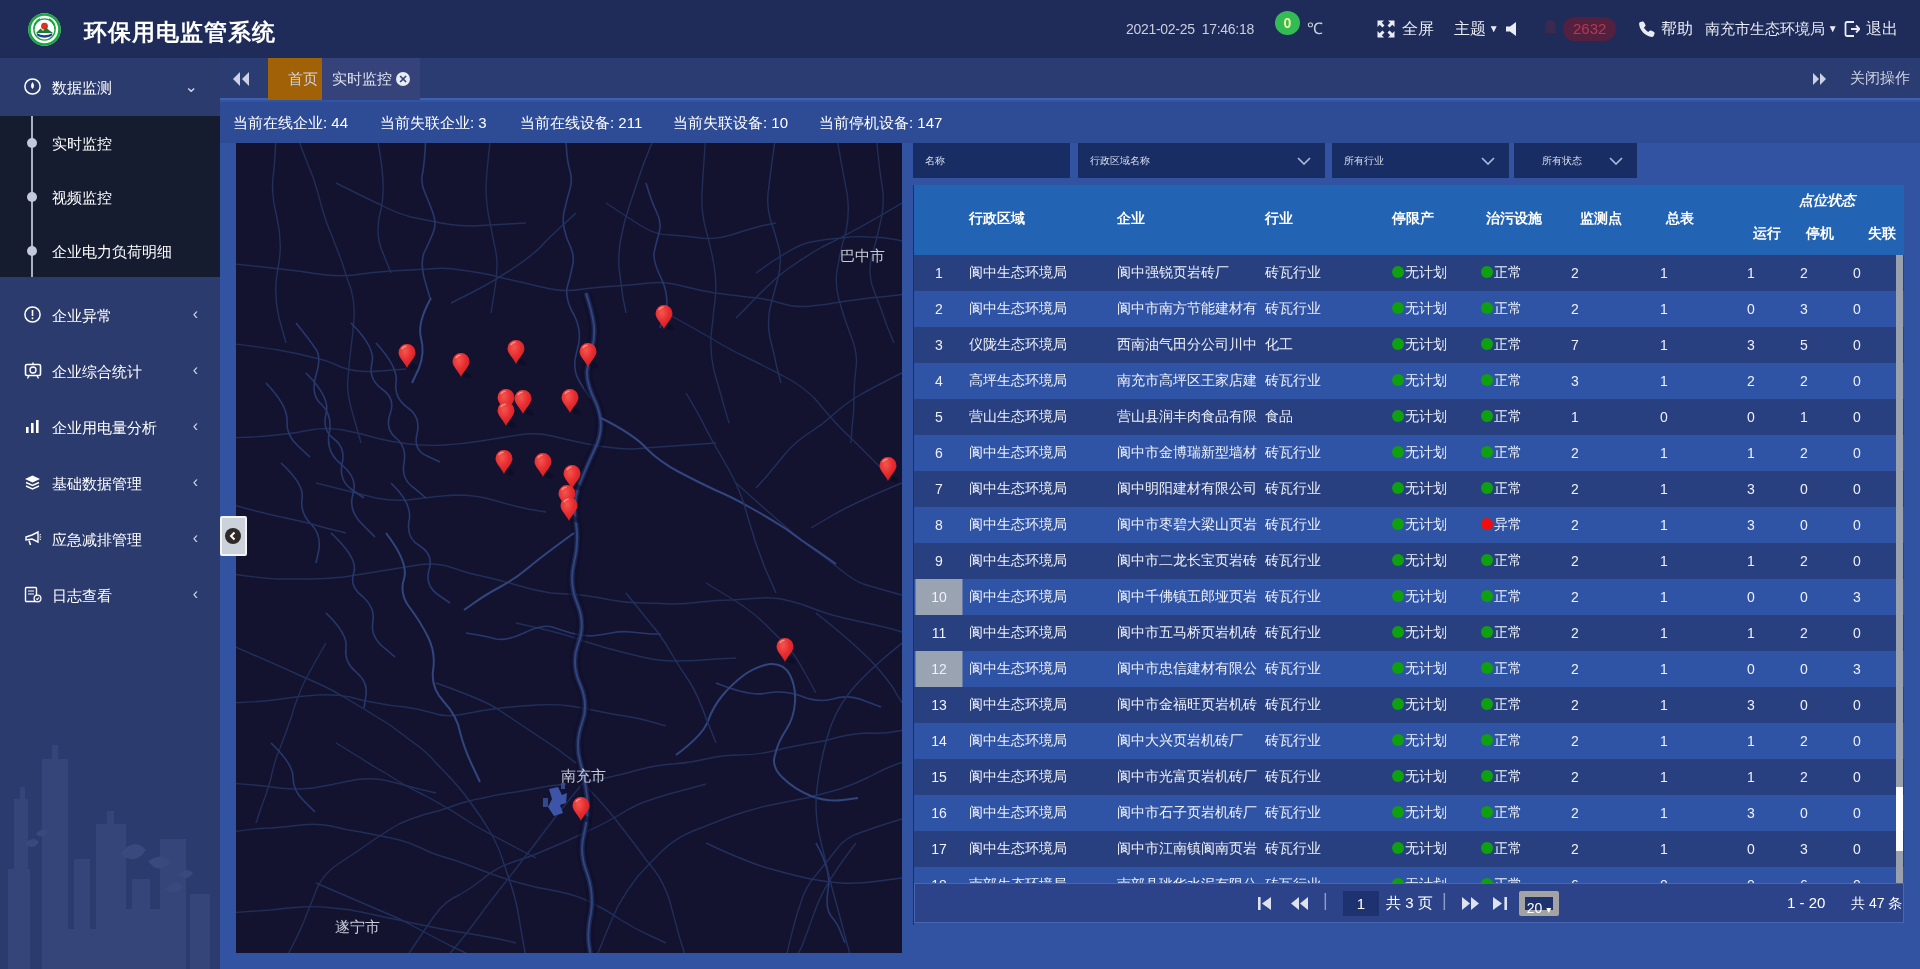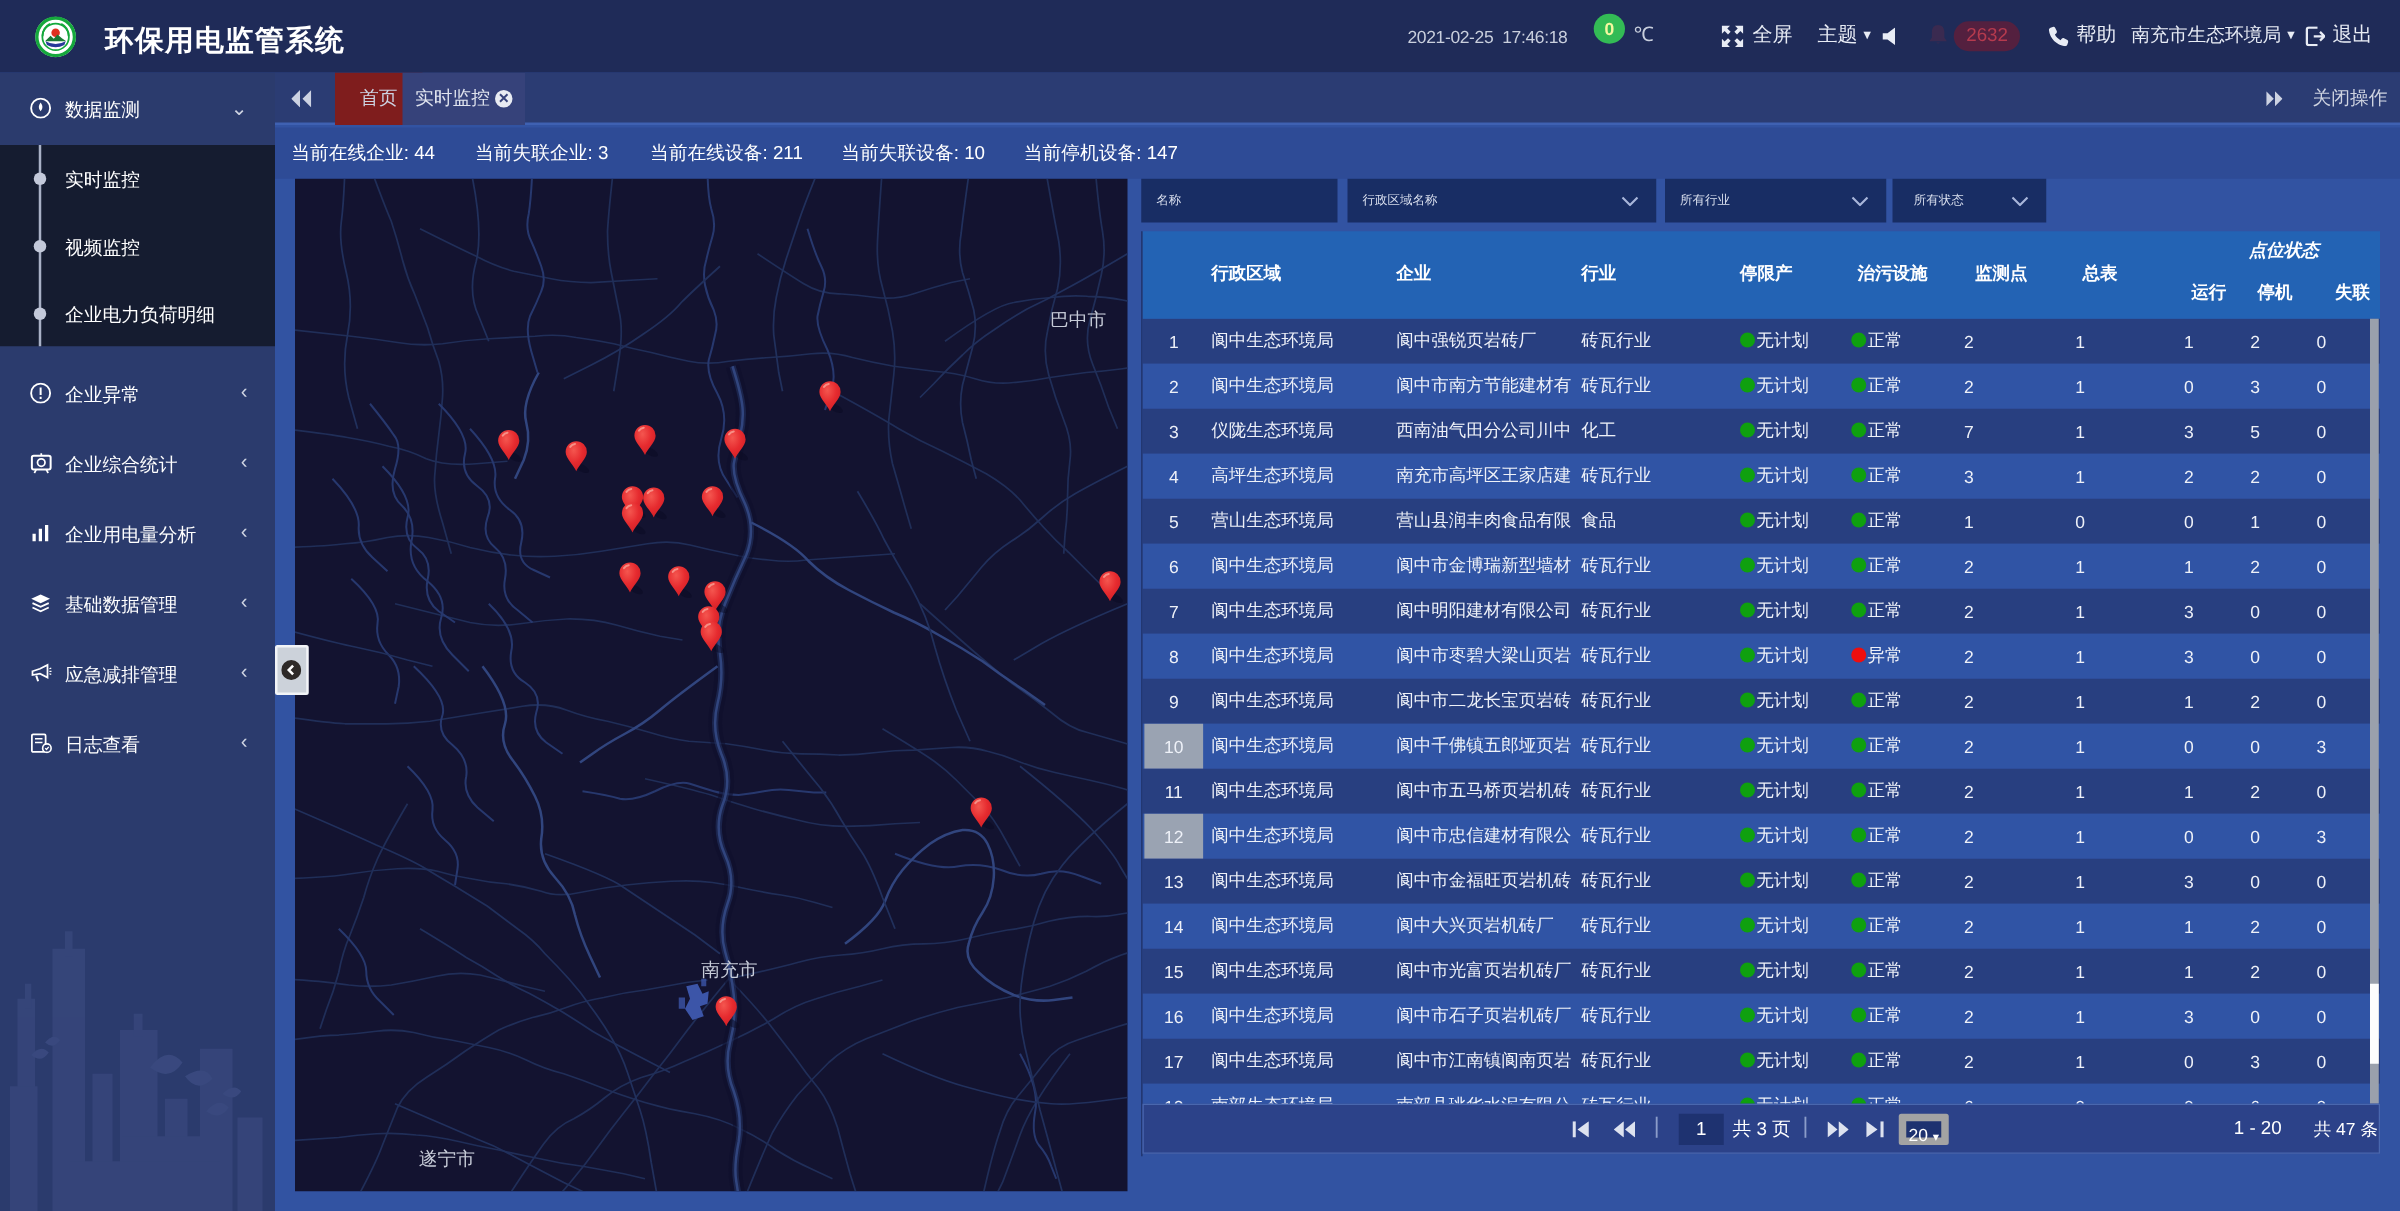--- a/index.html
+++ b/index.html
@@ -188,21 +188,21 @@
       <path d="M36 155 q7 -8 12 -2 q-5 8 -12 2z"></path>
     </g>
   </svg>
 </div>
 <div id="main">
   <div id="tabbar">
     <svg style="position:absolute;left:13px;top:14px;" width="16" height="14" viewBox="0 0 16 14" fill="#ccd2e2">
         <path d="M7 0 L0 7 L7 14 Z"></path>
         <path d="M16 0 L9 7 L16 14 Z"></path>
       </svg>
-    <div class="tab" style="left:48px;width:70px;background:#7f1d1d;">首页</div>
+    <div class="tab" style="left:48px;width:70px;background:#a16207;">首页</div>
     <div class="tab" style="left:102px;width:98px;background:#36427a;color:#dfe3ee;">实时监控 <span style="display:inline-block;width:14px;height:14px;border-radius:50%;background:#e8ebf2;color:#36427a;font-size:11px;line-height:14px;vertical-align:1px;text-align:center;font-weight:bold;">✕</span></div>
     <svg style="position:absolute;left:1593px;top:15px;" width="13" height="12" viewBox="0 0 13 12" fill="#ccd2e2">
         <path d="M0 0 L6 6 L0 12 Z"></path>
         <path d="M7 0 L13 6 L7 12 Z"></path>
       </svg>
     <span style="position:absolute;left:1630px;top:11px;color:#ced3e0;font-size:15px;">关闭操作</span>
   </div>
   <div id="content">
     <div id="stats">
       <span style="left:13px;">当前在线企业: 44</span>
@@ -353,21 +353,21 @@
         </svg>
       </div>
     <div id="filters">
       <div class="fbox" style="left:693px;width:157px;padding-left:12px;">名称</div>
       <div class="fbox" style="left:858px;width:247px;padding-left:12px;">行政区域名称<svg style="position:absolute;right:14px;top:14px;" width="14" height="8" viewBox="0 0 14 8" fill="none">
             <path d="M1 1 L7 7 L13 1" stroke="#a8b6da" stroke-width="1.7"></path>
           </svg></div>
       <div class="fbox" style="left:1112px;width:177px;padding-left:12px;">所有行业<svg style="position:absolute;right:14px;top:14px;" width="14" height="8" viewBox="0 0 14 8" fill="none">
             <path d="M1 1 L7 7 L13 1" stroke="#a8b6da" stroke-width="1.7"></path>
           </svg></div>
-      <div class="fbox" style="left:1294px;width:123px;padding-left:17px;">所有状态<svg style="position:absolute;right:14px;top:14px;" width="14" height="8" viewBox="0 0 14 8" fill="none">
+      <div class="fbox" style="left:1294px;width:123px;padding-left:28px;">所有状态<svg style="position:absolute;right:14px;top:14px;" width="14" height="8" viewBox="0 0 14 8" fill="none">
             <path d="M1 1 L7 7 L13 1" stroke="#a8b6da" stroke-width="1.7"></path>
           </svg></div>
     </div>
     <div id="thead">
       <div style="left:55px;top:25px;">行政区域</div>
       <div style="left:203px;top:25px;">企业</div>
       <div style="left:351px;top:25px;">行业</div>
       <div style="left:478px;top:25px;">停限产</div>
       <div style="left:572px;top:25px;">治污设施</div>
       <div style="left:666px;top:25px;">监测点</div>

